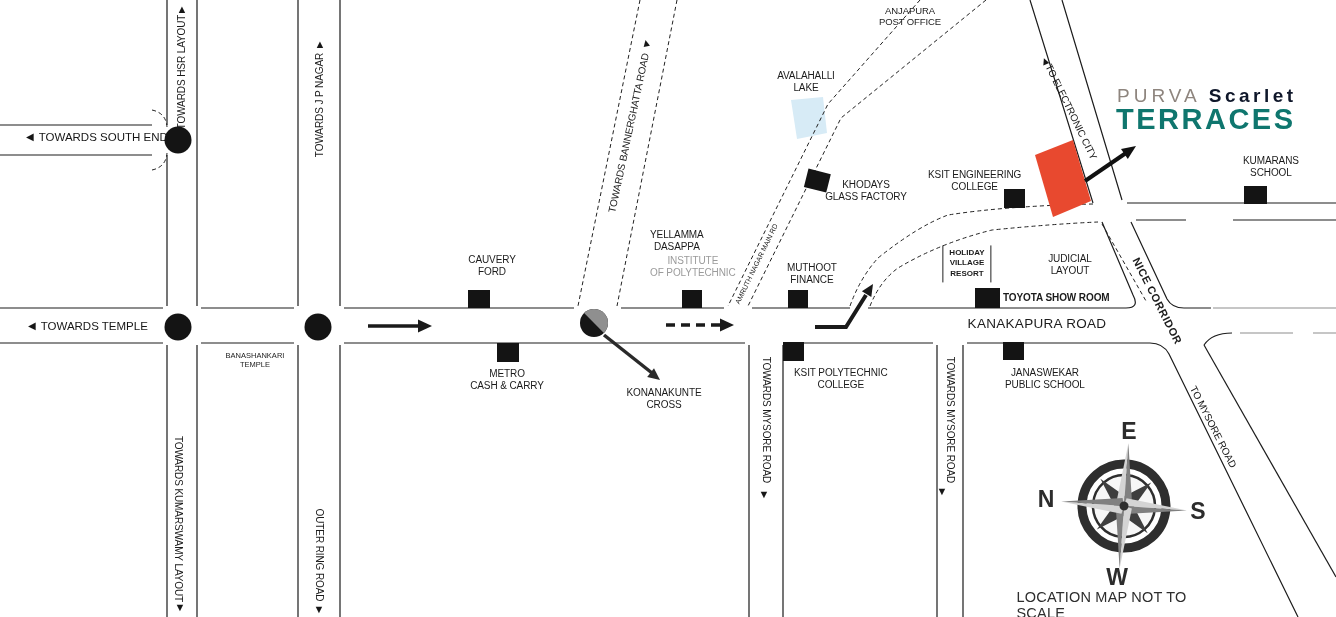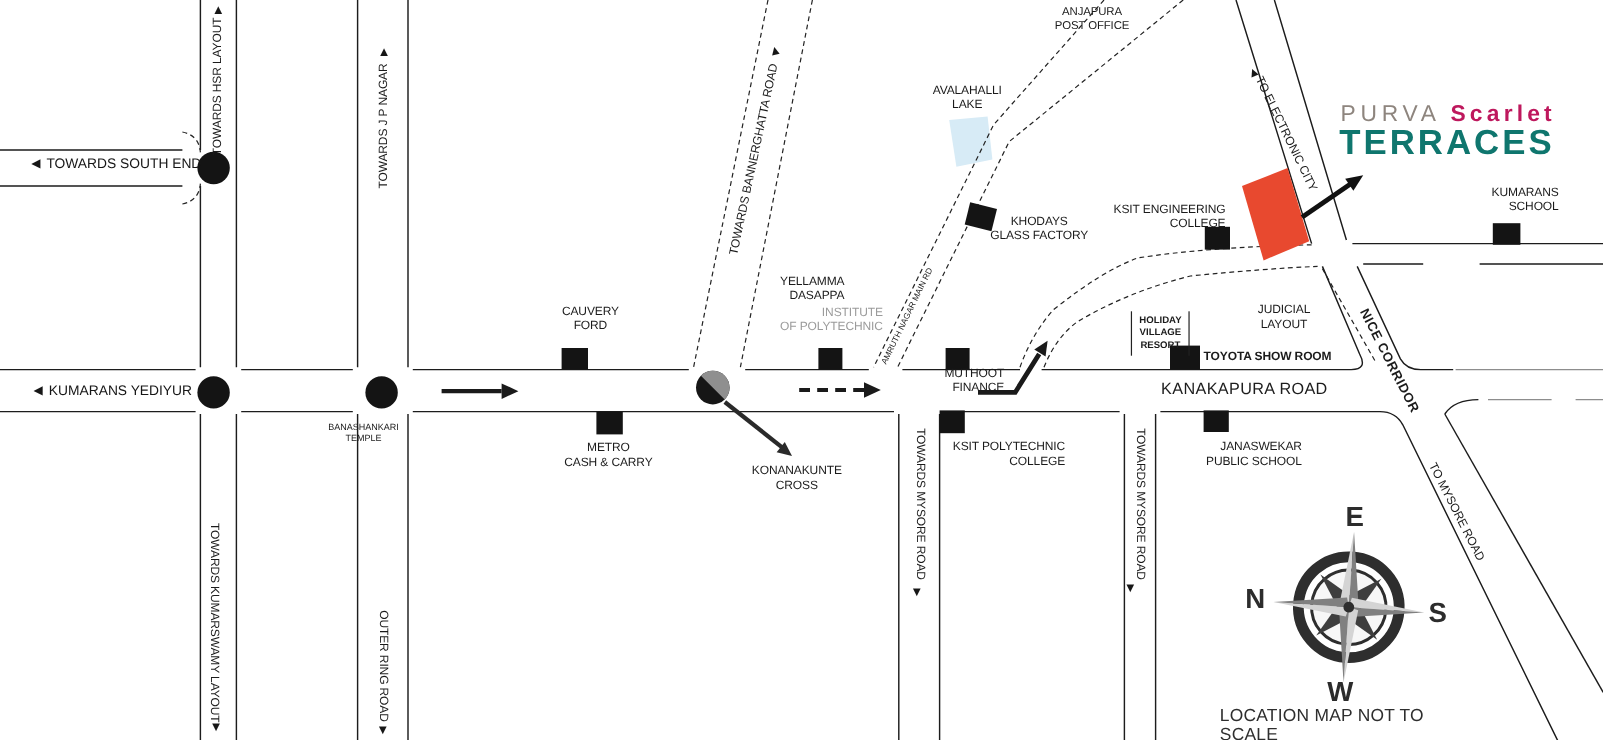--- a/index.html
+++ b/index.html
@@ -1,37 +1,37 @@
 <!DOCTYPE html>
 <html><head>
 <meta charset="utf-8">
 <style>
   html,body{margin:0;padding:0;background:#fff;}
   #stage{position:relative;width:1336px;height:617px;background:#ffffff;overflow:hidden;
          font-family:"Liberation Sans",sans-serif;}
   #roads-svg{position:absolute;left:0;top:0;}
   .lbl{position:absolute;transform:translate(-50%,-50%);font-size:10px;line-height:1.18;
        color:#1b1b1b;text-align:center;white-space:pre-line;letter-spacing:-0.1px;}
-  .l-left{transform:translate(0,-50%);text-align:right;}
+  .l-left{transform:translate(0,-50%);text-align:center;}
   .arr{position:absolute;transform:translate(-50%,-50%);color:#161616;font-size:11px;line-height:1;}
   .flexlbl{position:absolute;display:flex;align-items:center;gap:5px;font-size:11.5px;
            color:#161616;letter-spacing:0;}
   .flexlbl .tri{font-size:10px;line-height:1;}
   .compass-letter{position:absolute;transform:translate(-50%,-50%);font-size:23px;font-weight:bold;color:#2c2c2c;}
   .note{position:absolute;transform:translate(-50%,-50%);font-size:14.5px;color:#2e2e2e;letter-spacing:0.2px;}
   .brand-line1{position:absolute;left:1117px;top:85px;white-space:nowrap;}
   .brand-purva{font-size:19px;letter-spacing:4px;color:#8e857e;font-weight:500;}
-  .brand-scarlet{font-size:19px;letter-spacing:3.5px;color:#be185d;font-weight:bold;margin-left:8px;}
+  .brand-scarlet{font-size:19px;letter-spacing:3.5px;color:#0f172a;font-weight:bold;margin-left:8px;}
   .brand-line2{position:absolute;left:1116px;top:103px;font-size:29px;font-weight:bold;
                letter-spacing:2.5px;color:#0f766e;white-space:nowrap;}
   .holiday-box{font-size:8px;font-weight:bold;line-height:1.3;letter-spacing:0;
                border-left:1.5px solid #222;border-right:1.5px solid #222;padding:3px 6px;}
   .sub-gray{color:#9b9b9b;}
   .small7{font-size:7px;letter-spacing:0;}
-  .small75{font-size:7.5px;letter-spacing:0;margin-left:48px;}
+  .small75{font-size:7.5px;letter-spacing:0;}
   .small95{font-size:9.5px;}
   .kanak{font-size:13.5px;letter-spacing:0.3px;color:#1d1d1d;text-align:right;}
   .nicec{font-size:11px;font-weight:bold;letter-spacing:0.5px;}
 </style>
 </head>
 <body>
 
 <div id="stage">
 
   <svg id="roads-svg" width="1336" height="617" viewBox="0 0 1336 617">
@@ -150,21 +150,21 @@
     </g>
   </svg>
 
   <div class="flexlbl" style="left:26px;top:131px;">
     <span class="tri">◀</span>
     <span>TOWARDS SOUTH END</span>
   </div>
 
   <div class="flexlbl" style="left:28px;top:320px;">
     <span class="tri">◀</span>
-    <span>KUMARANS YEDIYUR</span>
+    <span>TOWARDS TEMPLE</span>
   </div>
 
   <div class="arr" style="left:182px;top:9px;">▲</div>
   <div class="lbl" style="left:182px;top:72px;transform:translate(-50%,-50%) rotate(-90deg);white-space:nowrap;">TOWARDS HSR LAYOUT</div>
 
   <div class="arr" style="left:320px;top:44px;">▲</div>
   <div class="lbl" style="left:320px;top:105px;transform:translate(-50%,-50%) rotate(-90deg);white-space:nowrap;">TOWARDS J P NAGAR</div>
 
   <div class="arr" style="left:646px;top:43px;transform:translate(-50%,-50%) rotate(-12deg);">▲</div>
   <div class="lbl" style="left:629px;top:133px;transform:translate(-50%,-50%) rotate(-78deg);white-space:nowrap;">TOWARDS BANNERGHATTA ROAD</div>
@@ -201,23 +201,23 @@
   <div class="lbl l-left" style="left:928px;top:181px;">KSIT ENGINEERING
 COLLEGE</div>
   <div class="lbl l-left" style="left:1243px;top:167px;">KUMARANS
 SCHOOL</div>
   <div class="lbl l-left" style="left:650px;top:241px;">YELLAMMA
 DASAPPA</div>
   <div class="lbl l-left sub-gray" style="left:650px;top:267px;">INSTITUTE
 OF POLYTECHNIC</div>
   <div class="lbl" style="left:492px;top:266px;">CAUVERY
 FORD</div>
-  <div class="lbl l-left" style="left:787px;top:274px;margin-top:44px;">MUTHOOT
+  <div class="lbl l-left" style="left:787px;top:274px;">MUTHOOT
 FINANCE</div>
-  <div class="lbl holiday-box" style="left:967px;top:264px;margin-top:14px;">HOLIDAY
+  <div class="lbl holiday-box" style="left:967px;top:264px;">HOLIDAY
 VILLAGE
 RESORT</div>
   <div class="lbl" style="left:1070px;top:265px;">JUDICIAL
 LAYOUT</div>
   <div class="lbl l-left" style="left:1003px;top:298px;white-space:nowrap;font-weight:bold;">TOYOTA SHOW ROOM</div>
   <div class="lbl" style="left:507px;top:380px;">METRO
 CASH &amp; CARRY</div>
   <div class="lbl" style="left:664px;top:399px;">KONANAKUNTE
 CROSS</div>
   <div class="lbl small75" style="left:255px;top:361px;">BANASHANKARI

